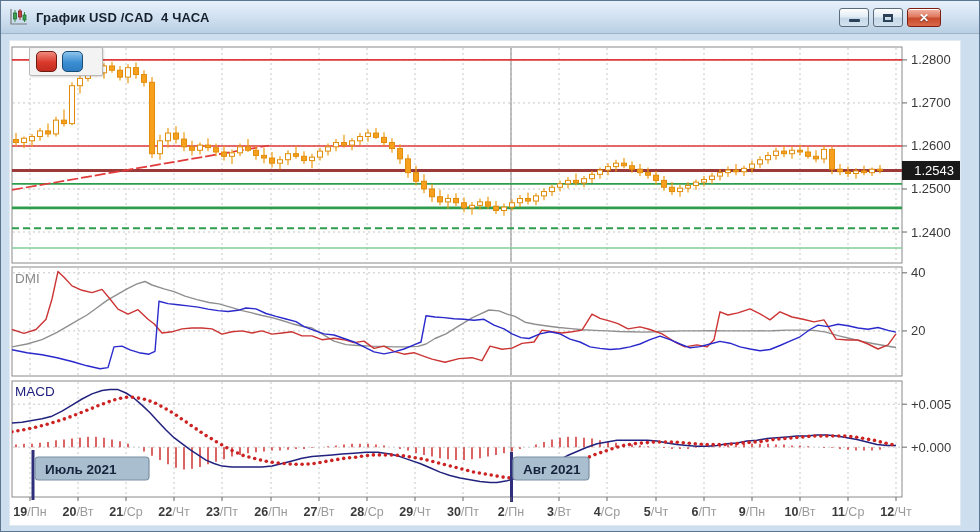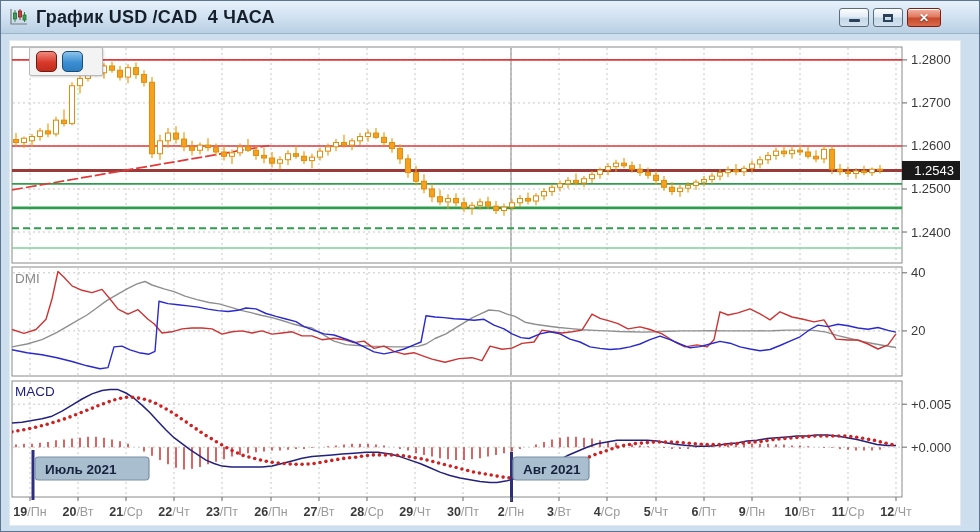--- a/index.html
+++ b/index.html
@@ -1,21 +1,21 @@
 <!DOCTYPE html>
 <html><head>
 <meta charset="utf-8">
 <style>
   html,body{margin:0;padding:0;background:#e8e8e8;font-family:"Liberation Sans","DejaVu Sans",sans-serif;}
   .window{position:relative;width:978px;height:530px;border:1px solid #5d7690;background:#cddeee;box-shadow:0 2px 8px rgba(0,0,0,.35);}
   .titlebar{position:absolute;left:0;top:0;width:100%;height:33px;
     background:linear-gradient(180deg,#e7f1fb 0%,#d3e3f2 45%,#b9cfe3 100%);
     border-bottom:1px solid #9db4c9;display:flex;align-items:center;box-sizing:border-box;padding-left:8px;}
   .app-icon{width:20px;height:18px;margin-right:7px;display:inline-block;}
-  .wtitle{font-size:18px;font-weight:700;color:#16202c;letter-spacing:.2px;white-space:pre;}
+  .wtitle{font-size:13px;font-weight:700;color:#16202c;letter-spacing:.2px;white-space:pre;}
   .controls{position:absolute;right:38px;top:7px;display:flex;gap:4px;}
   .winbtn{position:relative;width:30px;height:19px;border:1px solid #5a6b7c;border-radius:3px;cursor:pointer;padding:0;
     background:linear-gradient(180deg,#fefefe 0%,#e2ecf5 45%,#c6d8e8 55%,#d3e2ef 100%);
     box-shadow:inset 0 1px 0 #fff;display:flex;align-items:center;justify-content:center;}
   .winbtn.close{width:34px;border-color:#7c1f10;
     background:linear-gradient(180deg,#f2b5a5 0%,#e07a60 45%,#c94b2e 55%,#d96a4a 100%);}
   .g-min{width:11px;height:3px;background:#2b4158;border-radius:1px;margin-top:6px;}
   .g-max{width:10px;height:8px;border:2px solid #2b4158;border-top-width:3px;box-sizing:border-box;background:transparent;}
   .g-x{color:#fff;font-size:12px;font-weight:700;line-height:1;text-shadow:0 1px 1px rgba(0,0,0,.5);}
   .client{position:absolute;left:3px;top:36px;width:972px;height:491px;background:#cddeee;}

